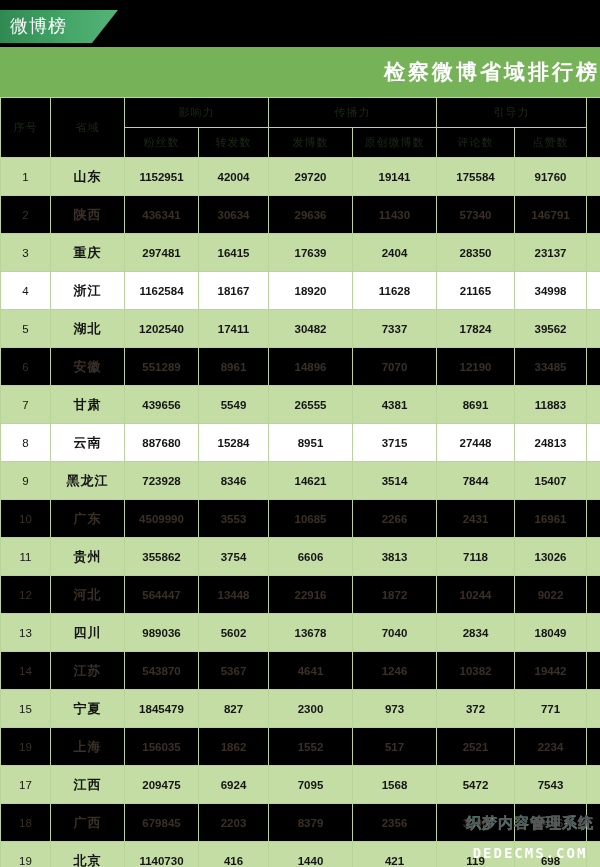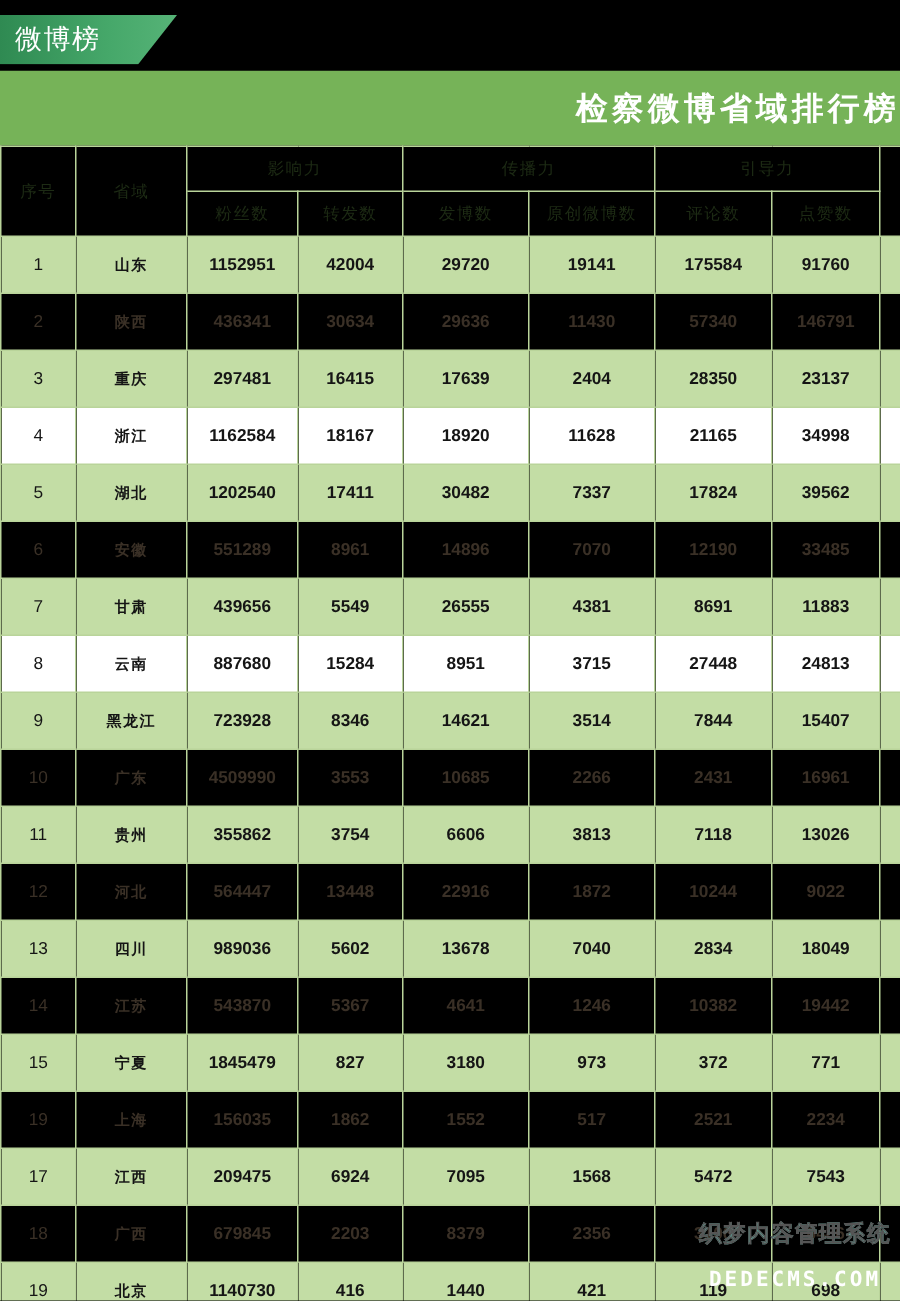--- a/index.html
+++ b/index.html
@@ -103,21 +103,21 @@
     font-size: 11.5px;
     font-weight: bold;
     border-left: none;
     border-right: none;
   }
   tbody tr.bg-green td { background: #c3dda5; color: #151515; }
   tbody tr.bg-white  td { background: #ffffff; color: #151515; }
   tbody tr.bg-dark   td { background: #000000; color: #3a3026; }
 
   tbody td.c-idx  { font-weight: normal; }
-  tbody td.c-prov { font-weight: bold; font-size: 10px; letter-spacing: 1px; }
+  tbody td.c-prov { font-weight: bold; font-size: 13px; letter-spacing: 1px; }
   tbody td.c-score { letter-spacing: 1px; }
 
   
   .watermark {
     position: absolute;
     right: 6px;
     bottom: 6px;
     text-align: center;
     pointer-events: none;
     line-height: 1.05;
@@ -336,21 +336,21 @@
         <td>1246</td>
         <td>10382</td>
         <td>19442</td>
         <td class="c-score">74.64</td>
       </tr>
       <tr class="bg-green">
         <td class="c-idx">15</td>
         <td class="c-prov">宁夏</td>
         <td>1845479</td>
         <td>827</td>
-        <td>3180</td>
+        <td>2300</td>
         <td>973</td>
         <td>372</td>
         <td>771</td>
         <td class="c-score">73.90</td>
       </tr>
       <tr class="bg-dark">
         <td class="c-idx">19</td>
         <td class="c-prov">上海</td>
         <td>156035</td>
         <td>1862</td>

